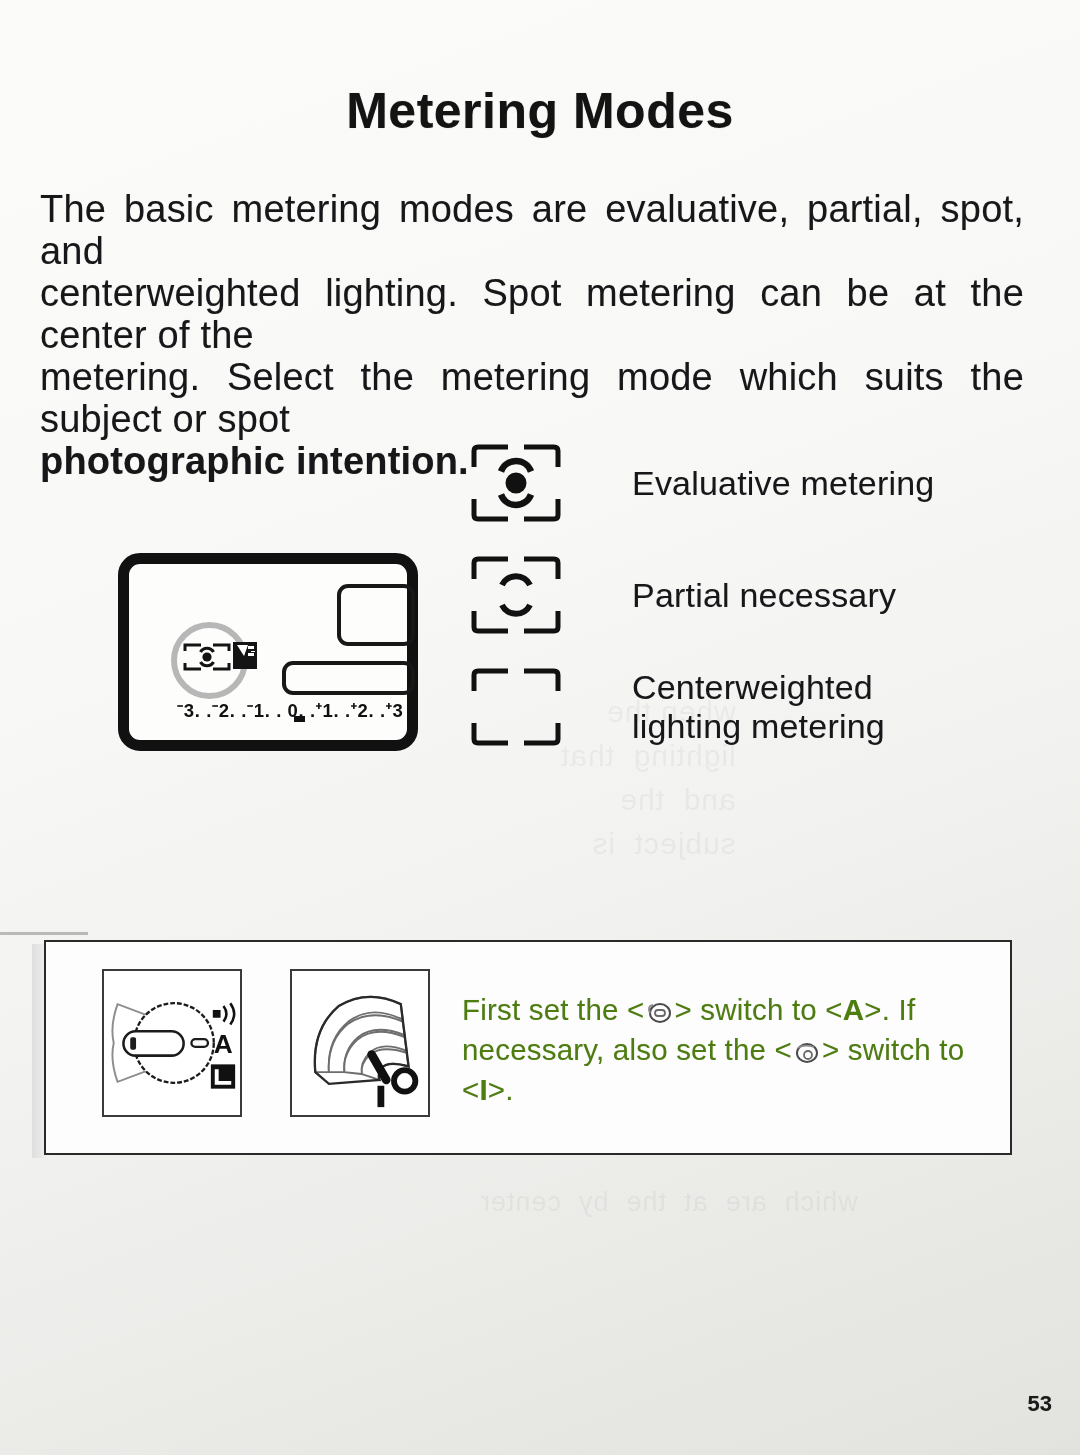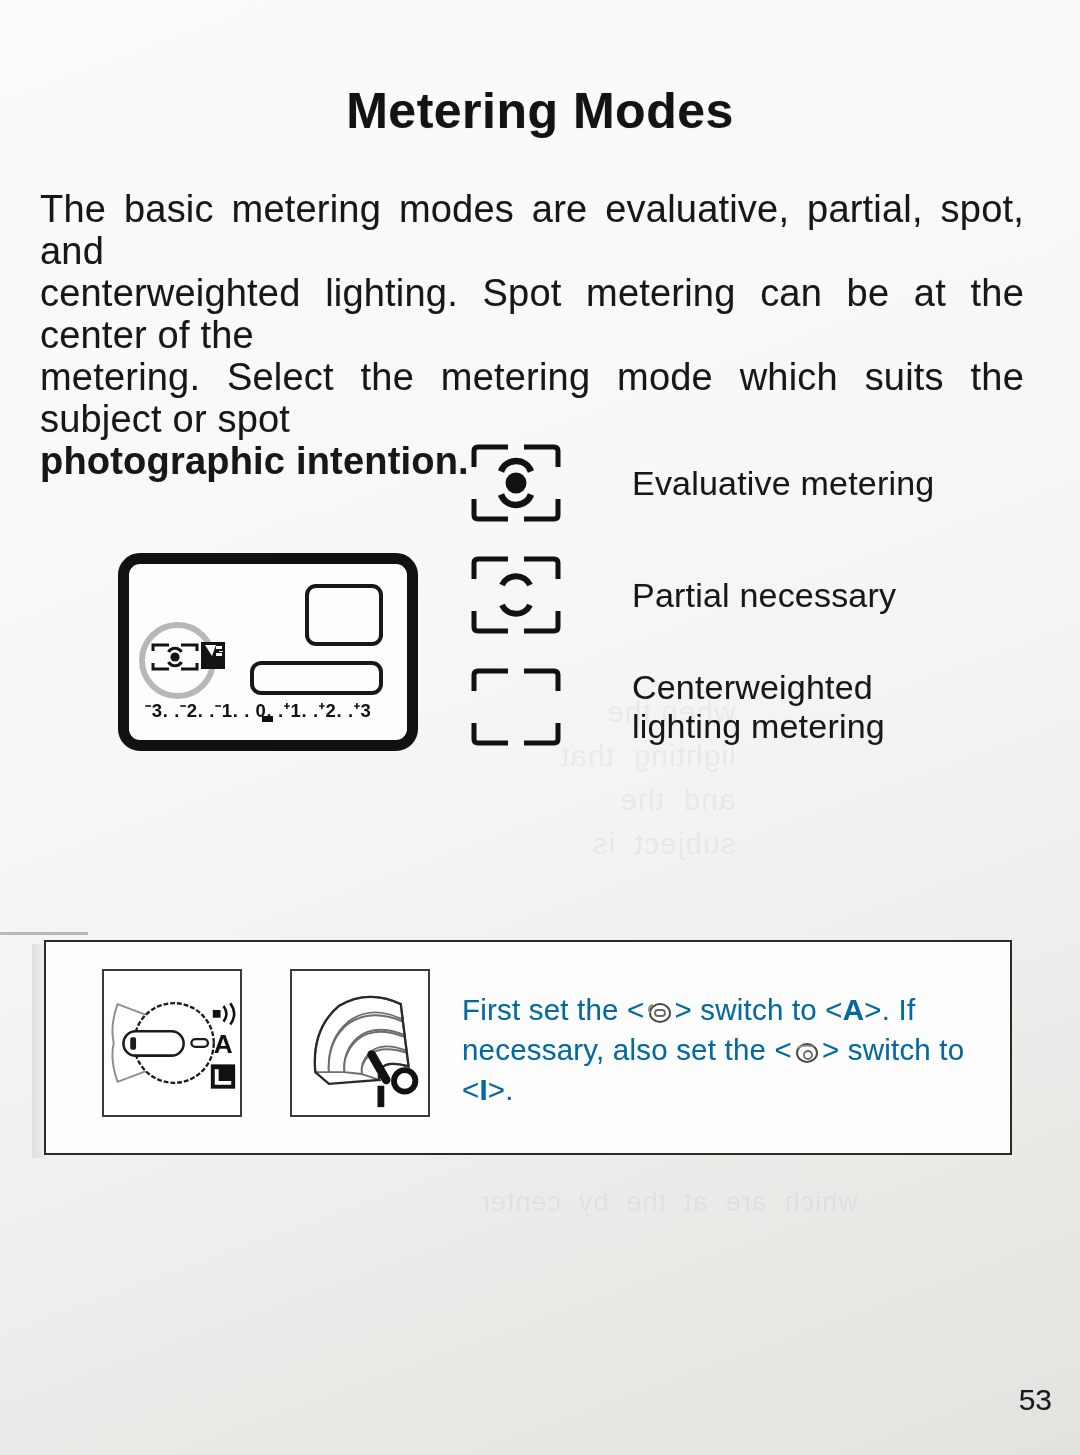--- a/index.html
+++ b/index.html
@@ -74,21 +74,21 @@
     position: absolute;
     left: 118px;
     top: 553px;
     width: 300px;
     height: 198px;
     border: 11px solid #111;
     border-radius: 22px;
     background: #fdfdfc;
     box-sizing: border-box;
   }
-  #lcd-inner { position: absolute; inset: 0; }
+  #lcd-inner { position: absolute; inset: 0; margin-left: 32px; }
 
   .lcd-rrect {
     position: absolute;
     border: 4px solid #181818;
     border-radius: 11px;
     background: transparent;
     box-sizing: border-box;
   }
   #lcd-box-top   { left: 176px; top: 20px;  width: 78px; height: 62px; }
   #lcd-box-bot   { left: 121px; top: 97px;  width: 133px; height: 34px; }
@@ -229,33 +229,33 @@
   #note-figure-1 { left: 56px; }
   #note-figure-2 { left: 244px; }
 
   #note-text {
     position: absolute;
     left: 416px;
     top: 48px;
     width: 530px;
     font-size: 29.5px;
     line-height: 40px;
-    color: #0369a1;
+    color: #4d7c0f;
     letter-spacing: 0.2px;
     text-shadow: 0 0 1px rgba(0,0,0,0.15);
   }
   .inline-sym { font-weight: bold; }
 
   
   #page-number {
     position: absolute;
     right: 28px;
     bottom: 38px;
-    font-size: 30px;
-    font-weight: normal;
+    font-size: 22px;
+    font-weight: bold;
     color: #1a1a1a;
     text-shadow: 0 0 1px rgba(0,0,0,0.25);
   }
 
   svg { display: block; }
 </style>
 </head>
 <body>
 
 <div id="page">

